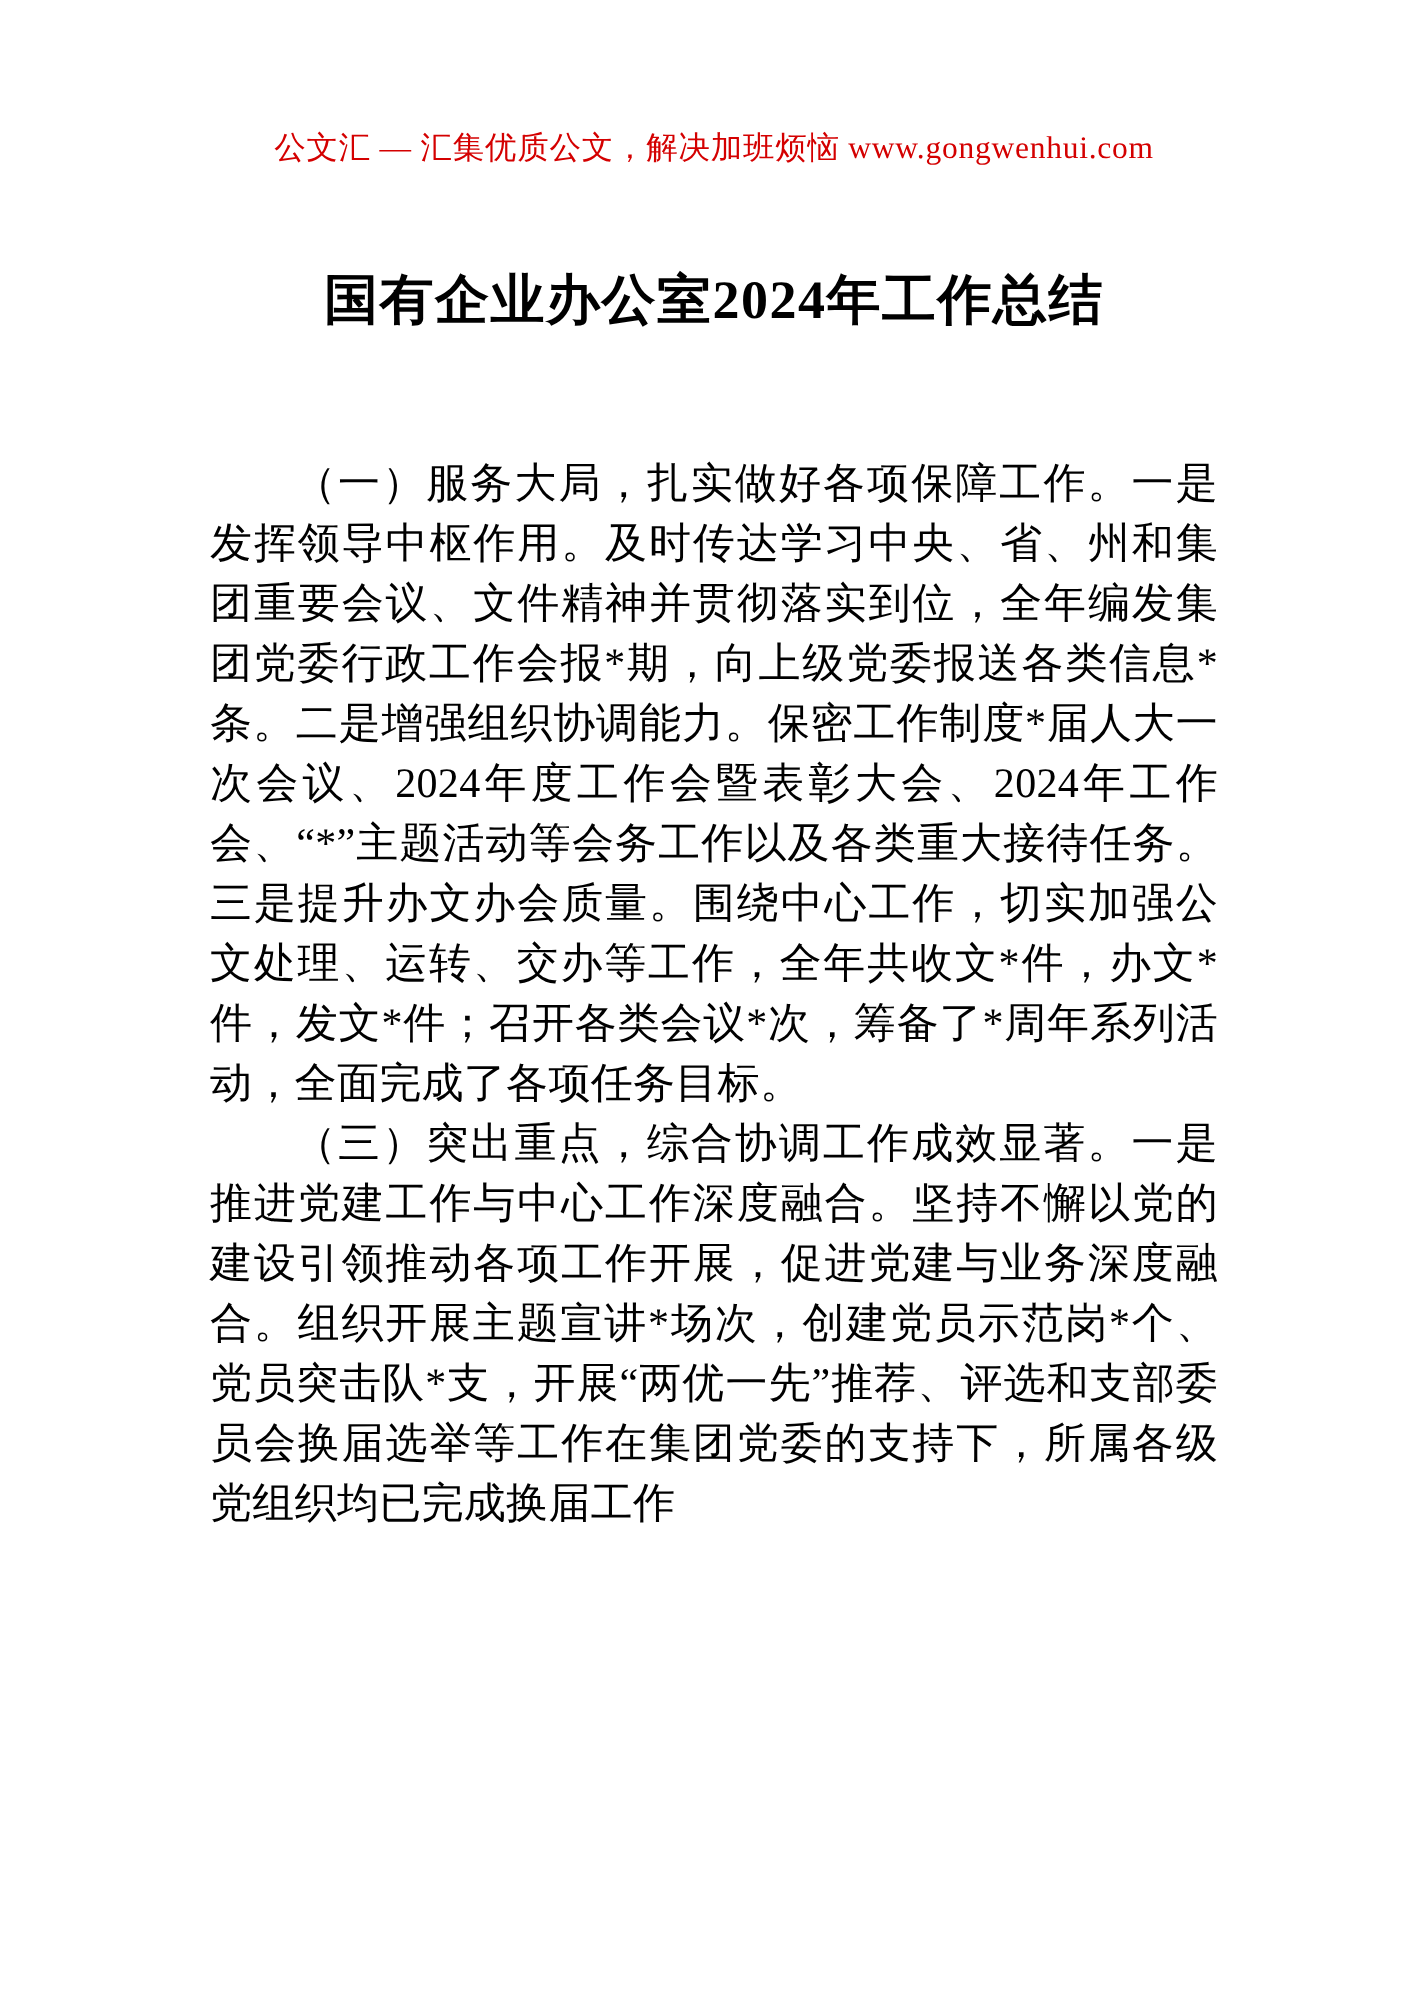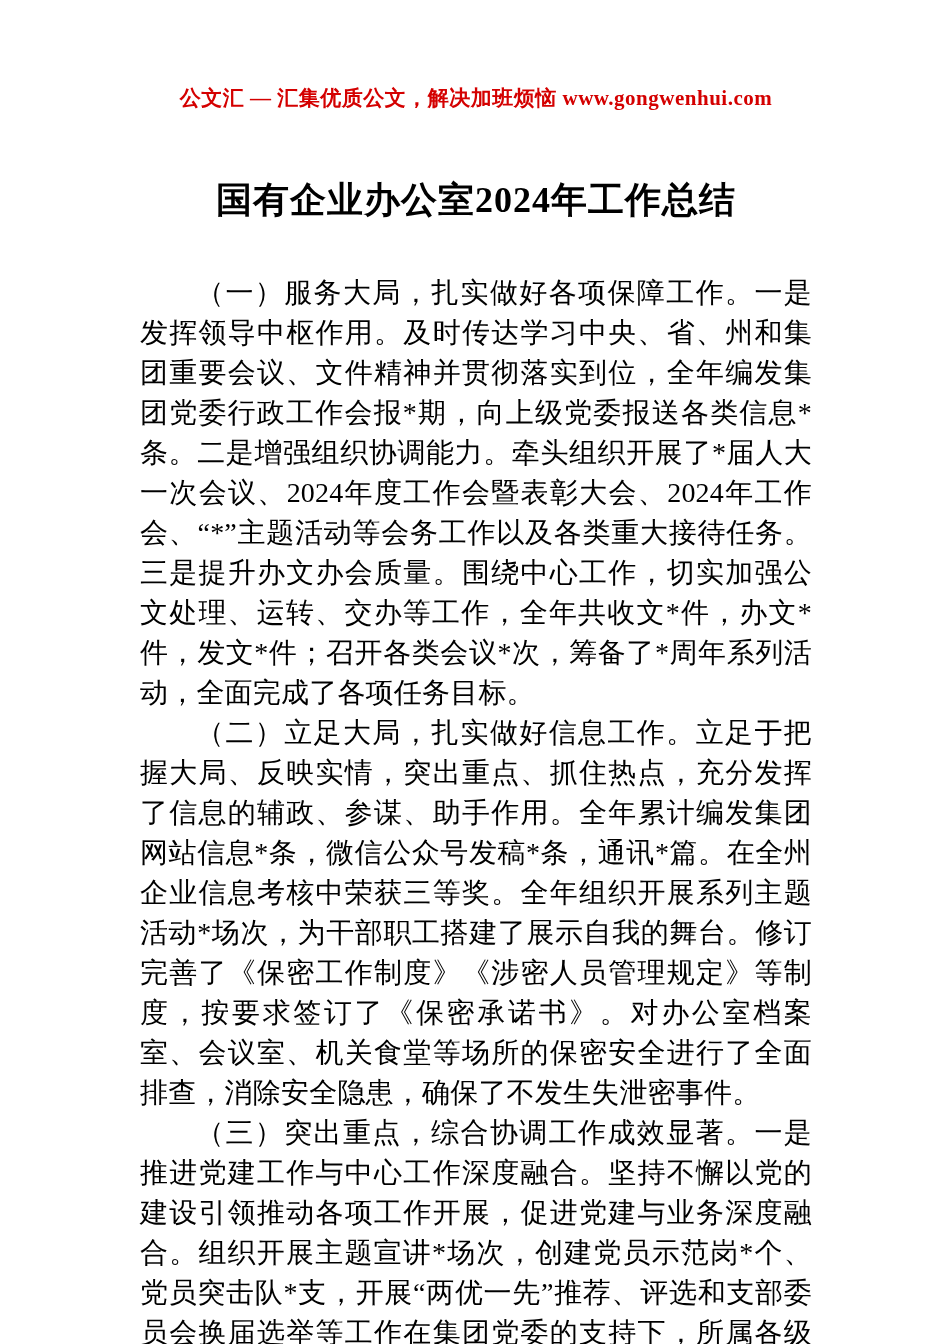--- a/index.html
+++ b/index.html
@@ -13,30 +13,30 @@
   }
   .page {
     width: 100%;
     height: 100%;
     padding: 84px 138px 0 140px;
   }
   .banner {
     text-align: center;
     color: var(--accent-red, #d40000);
     font-size: 21px;
-    font-weight: bold;
+    font-weight: normal;
     letter-spacing: 0.5px;
     white-space: nowrap;
   }
   .doc-title {
     text-align: center;
     font-size: 36px;
     font-weight: bold;
     letter-spacing: 1px;
-    margin: 64px 0 48px 0;
+    margin: 64px 0 78px 0;
   }
   .doc-body p {
     font-size: 28px;
     line-height: 40px;
     text-align: justify;
     text-indent: 2em;
     letter-spacing: 0.2px;
   }
 </style>
 </head>
@@ -44,18 +44,17 @@
 
 <div class="page">
 
   <div class="banner">
     <span>公文汇 — 汇集优质公文，解决加班烦恼 www.gongwenhui.com</span>
   </div>
 
   <h1 class="doc-title">国有企业办公室2024年工作总结</h1>
 
   <div class="doc-body">
-    <p>（一）服务大局，扎实做好各项保障工作。一是发挥领导中枢作用。及时传达学习中央、省、州和集团重要会议、文件精神并贯彻落实到位，全年编发集团党委行政工作会报*期，向上级党委报送各类信息*条。二是增强组织协调能力。牵头组织开展了*届人大一次会议、2024年度工作会暨表彰大会、2024年工作会、“*”主题活动等会务工作以及各类重大接待任务。三是提升办文办会质量。围绕中心工作，切实加强公文处理、运转、交办等工作，全年共收文*件，办文*件，发文*件；召开各类会议*次，筹备了*周年系列活动，全面完成了各项任务目标。</p>
-    <p>（二）立足大局，扎实做好信息工作。立足于把握大局、反映实情，突出重点、抓住热点，充分发挥了信息的辅政、参谋、助手作用。全年累计编发集团网站信息*条，微信公众号发稿*条，通讯*篇。在全州企业信息考核中荣获三等奖。全年组织开展系列主题活动*场次，为干部职工搭建了展示自我的舞台。修订完善了《保密工作制度》《涉密人员管理规定》等制度，按要求签订了《保密承诺书》。对办公室档案室、会议室、机关食堂等场所的保密安全进行了全面排查，消除安全隐患，确保了不发生失泄密事件。</p>
+    <p>（一）服务大局，扎实做好各项保障工作。一是发挥领导中枢作用。及时传达学习中央、省、州和集团重要会议、文件精神并贯彻落实到位，全年编发集团党委行政工作会报*期，向上级党委报送各类信息*条。二是增强组织协调能力。保密工作制度*届人大一次会议、2024年度工作会暨表彰大会、2024年工作会、“*”主题活动等会务工作以及各类重大接待任务。三是提升办文办会质量。围绕中心工作，切实加强公文处理、运转、交办等工作，全年共收文*件，办文*件，发文*件；召开各类会议*次，筹备了*周年系列活动，全面完成了各项任务目标。</p>
     <p>（三）突出重点，综合协调工作成效显著。一是推进党建工作与中心工作深度融合。坚持不懈以党的建设引领推动各项工作开展，促进党建与业务深度融合。组织开展主题宣讲*场次，创建党员示范岗*个、党员突击队*支，开展“两优一先”推荐、评选和支部委员会换届选举等工作在集团党委的支持下，所属各级党组织均已完成换届工作</p>
   </div>
 
 </div>
 
 </body></html>

